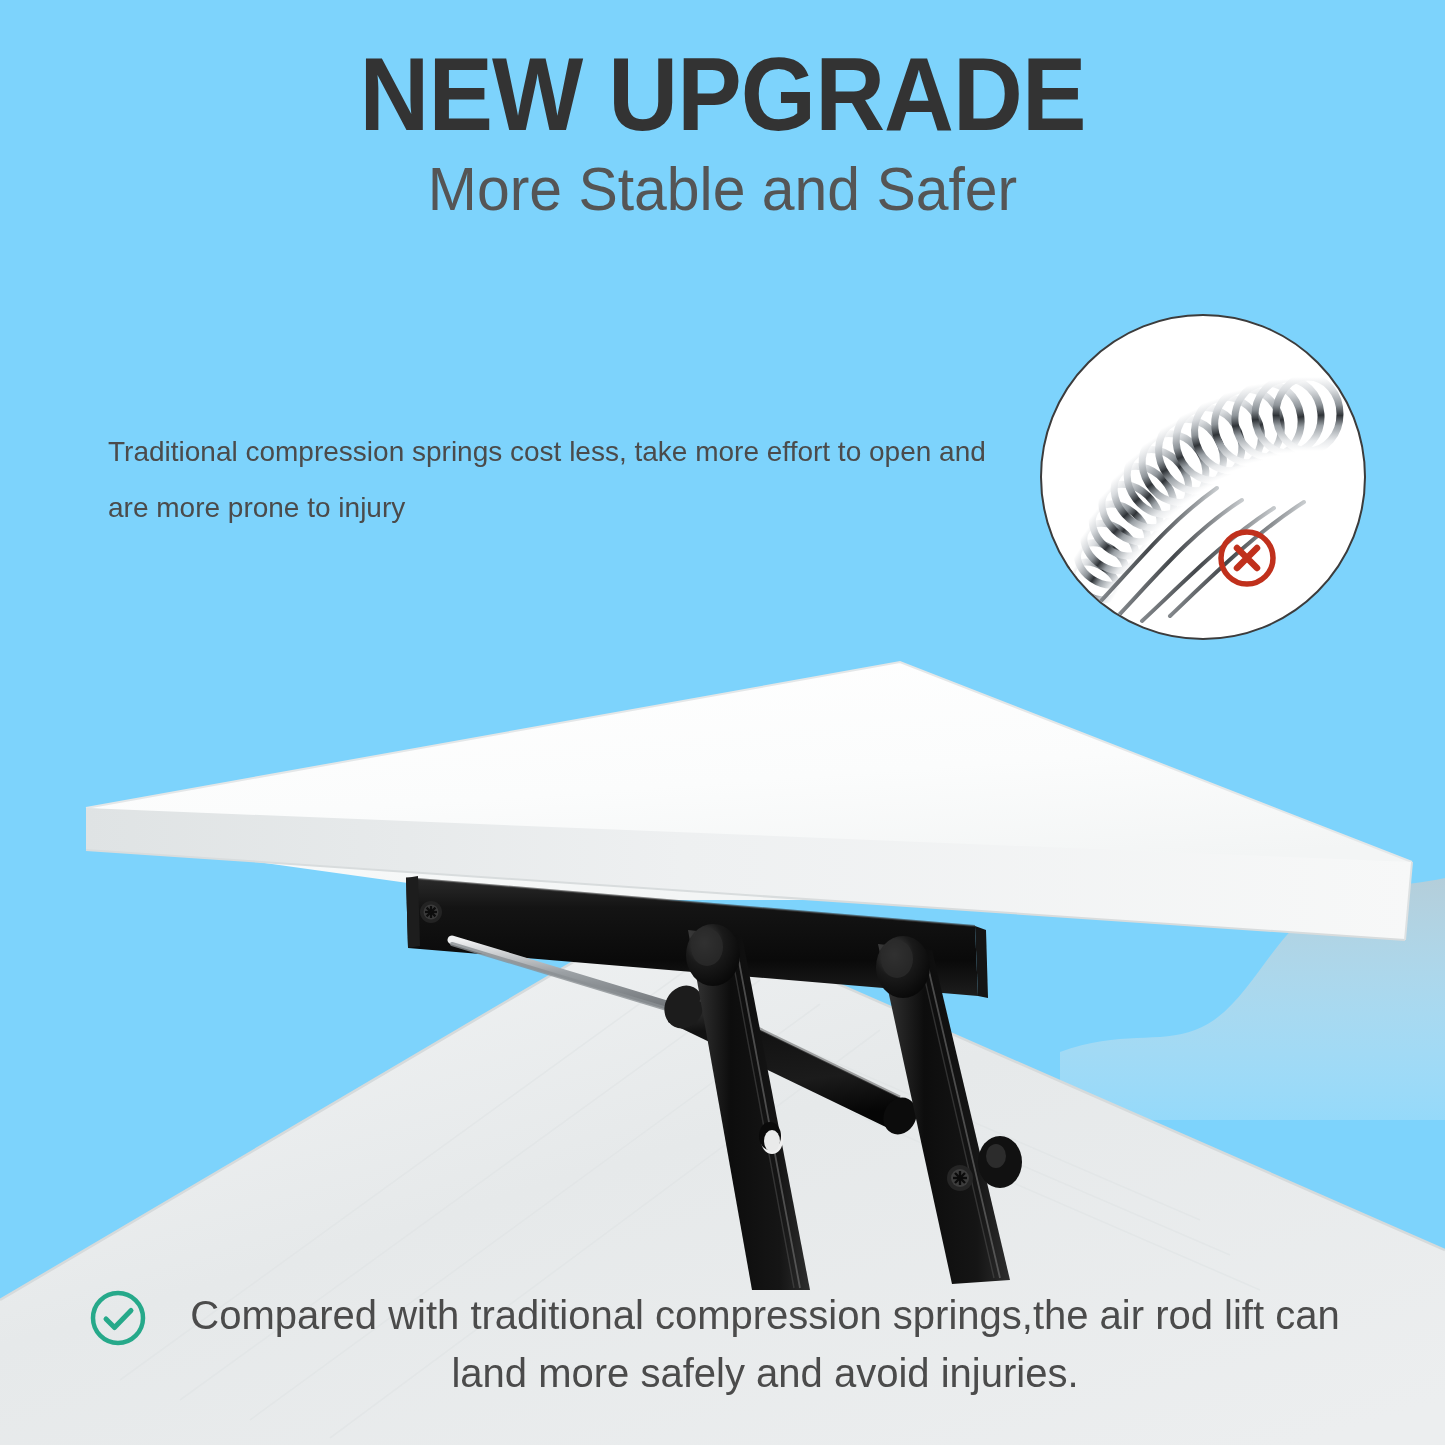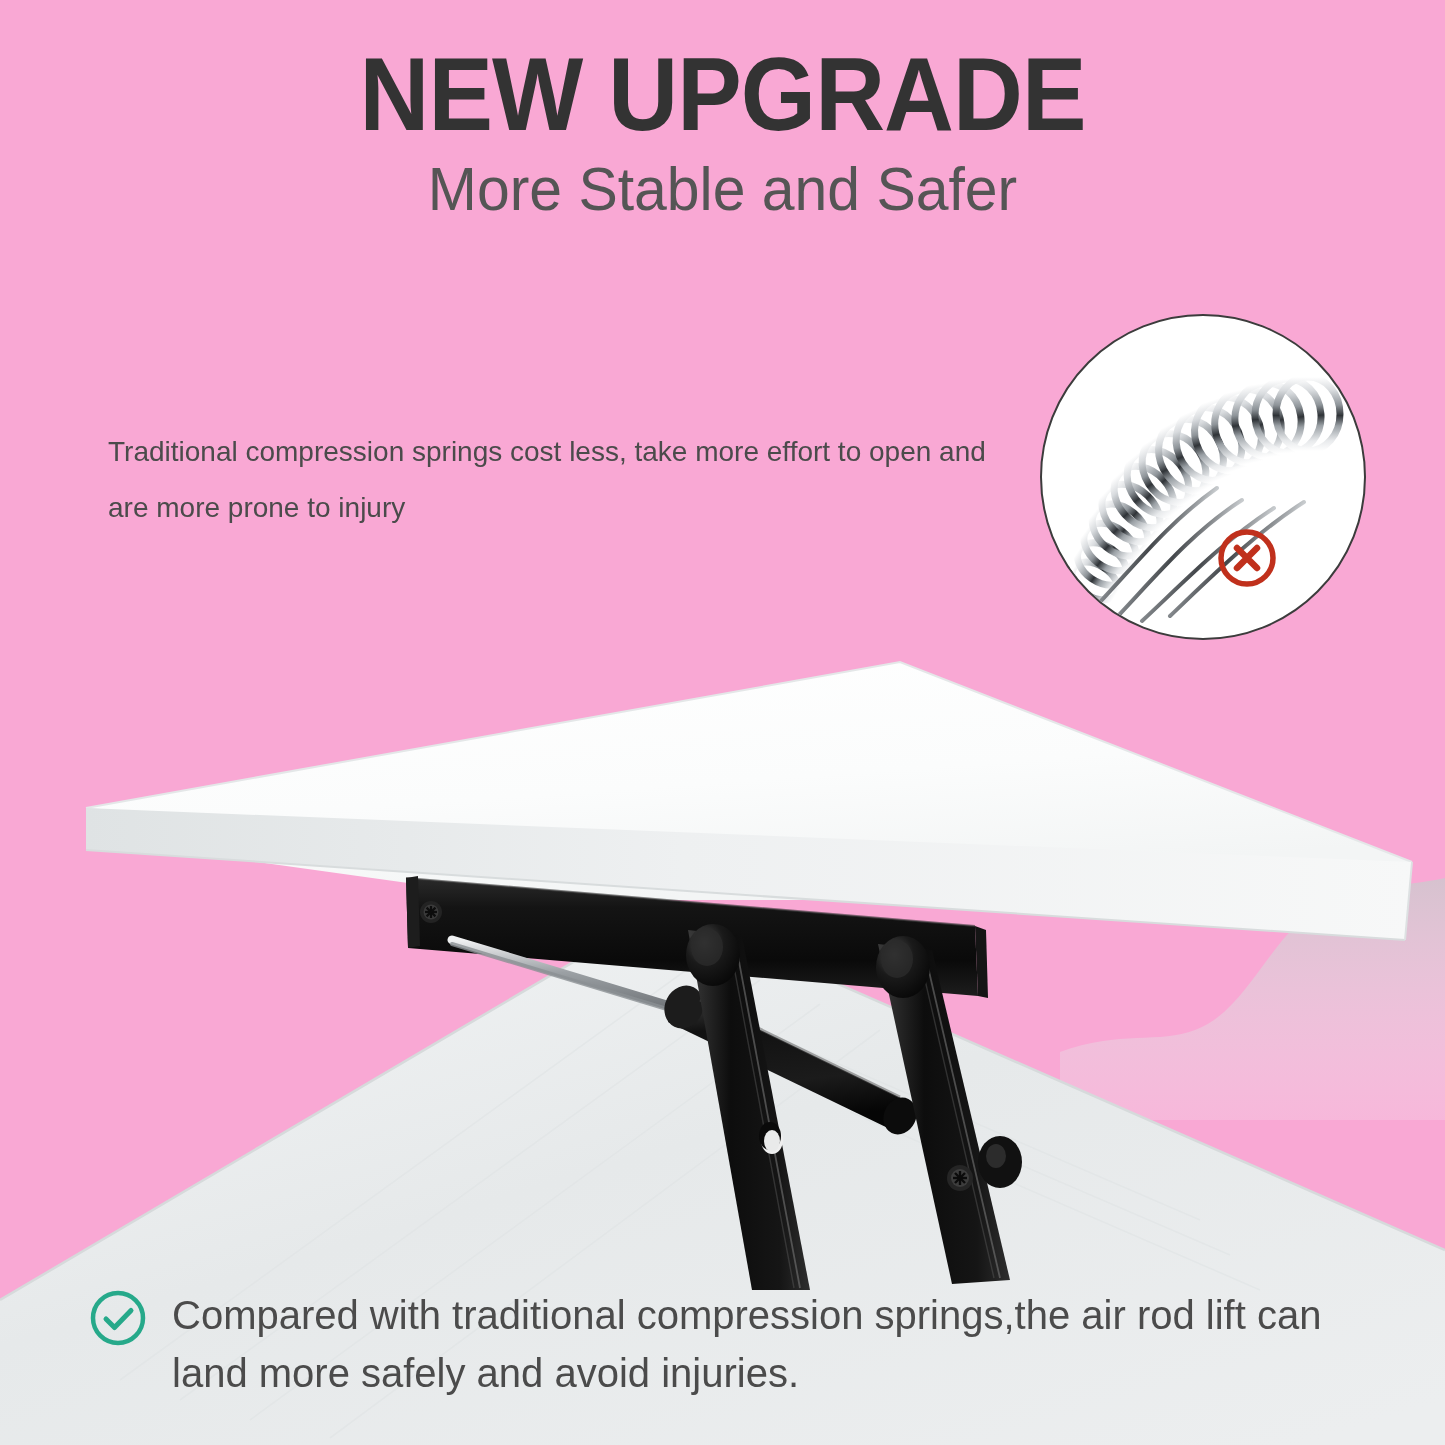--- a/index.html
+++ b/index.html
@@ -1,19 +1,19 @@
 <!DOCTYPE html>
 <html><head>
 <meta charset="utf-8">
 <style>
   html,body{margin:0;padding:0;background:#fff;}
   body{width:1445px;height:1445px;position:relative;overflow:hidden;
        font-family:"Liberation Sans","DejaVu Sans",sans-serif;}
 
-  .stage{position:absolute;inset:0;width:1445px;height:1445px;background:#f9a8d4;overflow:hidden;}
+  .stage{position:absolute;inset:0;width:1445px;height:1445px;background:#7dd3fc;overflow:hidden;}
 
   
   .title{position:absolute;left:0;top:42px;width:1445px;text-align:center;
          font-size:104px;line-height:1.0;font-weight:700;color:#333333;
          letter-spacing:-1px;transform:scaleX(.93);transform-origin:center top;}
   .subtitle{position:absolute;left:0;top:158px;width:1445px;text-align:center;
          font-size:62px;line-height:1.0;font-weight:400;color:#555555;
          transform:scaleX(.95);transform-origin:center top;}
 
   
@@ -26,22 +26,22 @@
   .inset svg{position:absolute;left:0;top:0;}
 
   .xbadge{position:absolute;left:1216px;top:527px;width:62px;height:62px;}
 
   
   .photo{position:absolute;left:0;top:600px;width:1445px;height:845px;overflow:hidden;}
   .photo svg{position:absolute;left:0;top:0;}
 
   
   .checkbadge{position:absolute;left:88px;top:1288px;width:60px;height:60px;}
-  .caption{position:absolute;left:172px;top:1286px;width:1210px;
-           font-size:40px;line-height:58px;color:#4b4b4b;font-weight:400;}
+  .caption{position:absolute;left:160px;top:1286px;width:1210px;
+           font-size:40px;line-height:58px;color:#4b4b4b;font-weight:400;text-align:center;}
 </style>
 </head>
 <body>
 
 <div class="stage">
 
   <div class="title">NEW UPGRADE</div>
   <div class="subtitle">More Stable and Safer</div>
 
   <div class="lead">Traditional compression springs cost less, take more effort to open and are more prone to injury</div>

